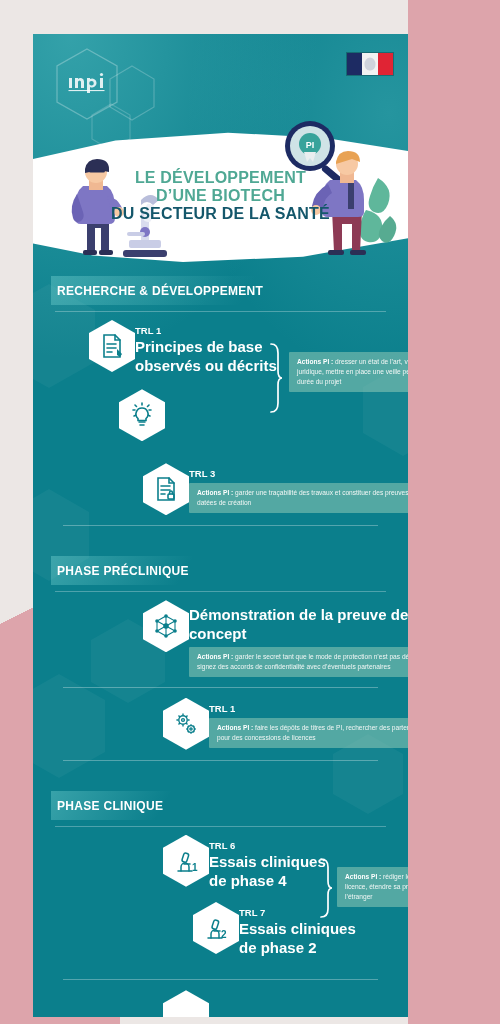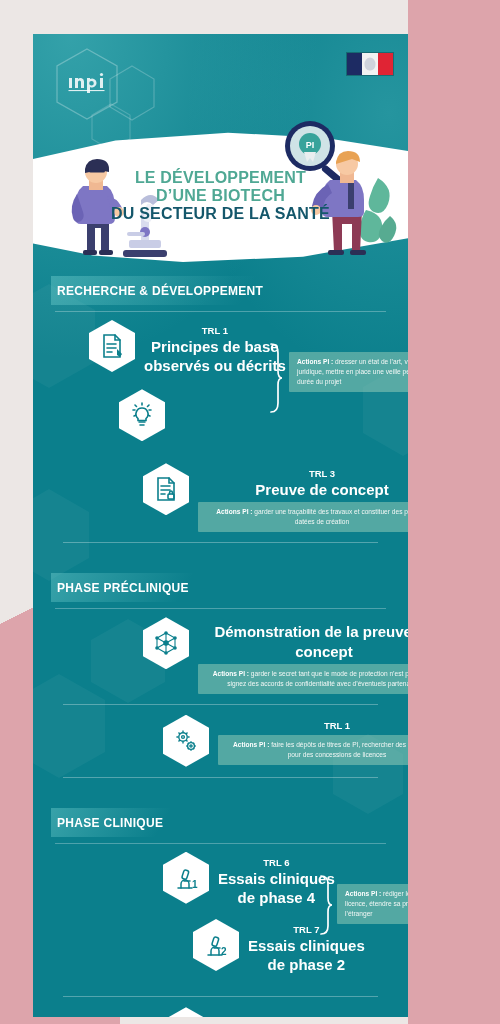--- a/index.html
+++ b/index.html
@@ -78,21 +78,21 @@
      background:linear-gradient(120deg, rgba(110,205,205,.45), rgba(110,205,205,0) 85%);}
   .sec-head span{position:relative;color:#fff;font-weight:bold;font-size:12px;letter-spacing:.3px;}
   .sec-rule{height:1px;background:rgba(255,255,255,.28);margin:0 22px 4px 22px;}
   .divider{height:1px;background:rgba(255,255,255,.30);margin:10px 30px;}
 
   .row{position:relative;display:flex;align-items:flex-start;margin:8px 0;}
   .hex{width:46px;height:52px;flex:0 0 46px;background:#fff;
      clip-path:polygon(50% 0%,100% 25%,100% 75%,50% 100%,0% 75%,0% 25%);
      display:flex;align-items:center;justify-content:center;}
   .hex svg{width:28px;height:28px;display:block;}
-  .rtext{padding-left:9px;padding-top:5px;text-align:center;}
+  .rtext{padding-top:5px;}
   .trl{color:#fff;font-weight:bold;font-size:9.5px;line-height:1.25;}
   .trl-title{color:#fff;font-weight:bold;font-size:15px;line-height:1.28;}
 
   .action{
     background:rgba(150,205,185,.52);
     color:#f2f7f5;font-size:6.6px;line-height:1.52;
     padding:5px 8px;border-radius:1px;display:inline-block;max-width:252px;}
   .action b{color:#ffffff;}
   .action-inline{margin-top:3px;}
 
@@ -280,21 +280,20 @@
           <svg viewBox="0 0 28 28" fill="none" stroke="#0b7f8c" stroke-width="1.6" stroke-linecap="round">
             <path d="M6 3 h11 l5 5 v17 H6z"></path>
               <path d="M17 3 v5 h5"></path>
             <path d="M9 11 h9M9 15 h9M9 19 h4"></path>
             <rect x="16" y="19" width="6" height="5" rx="1"></rect>
               <path d="M17.6 19 v-1.6 a1.4 1.4 0 0 1 2.8 0 V19"></path>
           </svg>
         </div>
         <div class="rtext">
           <div class="trl">TRL 3</div>
-          <div class="trl-title">Preuve de concept</div>
           <div class="action action-inline" style="width:232px;">
             <b>Actions PI :</b><span> garder une traçabilité des travaux et constituer des preuves datées de création</span>
           </div>
         </div>
       </div>
       <div class="divider"></div>
     </div>
 
     <div class="section">
       <div class="sec-head">

